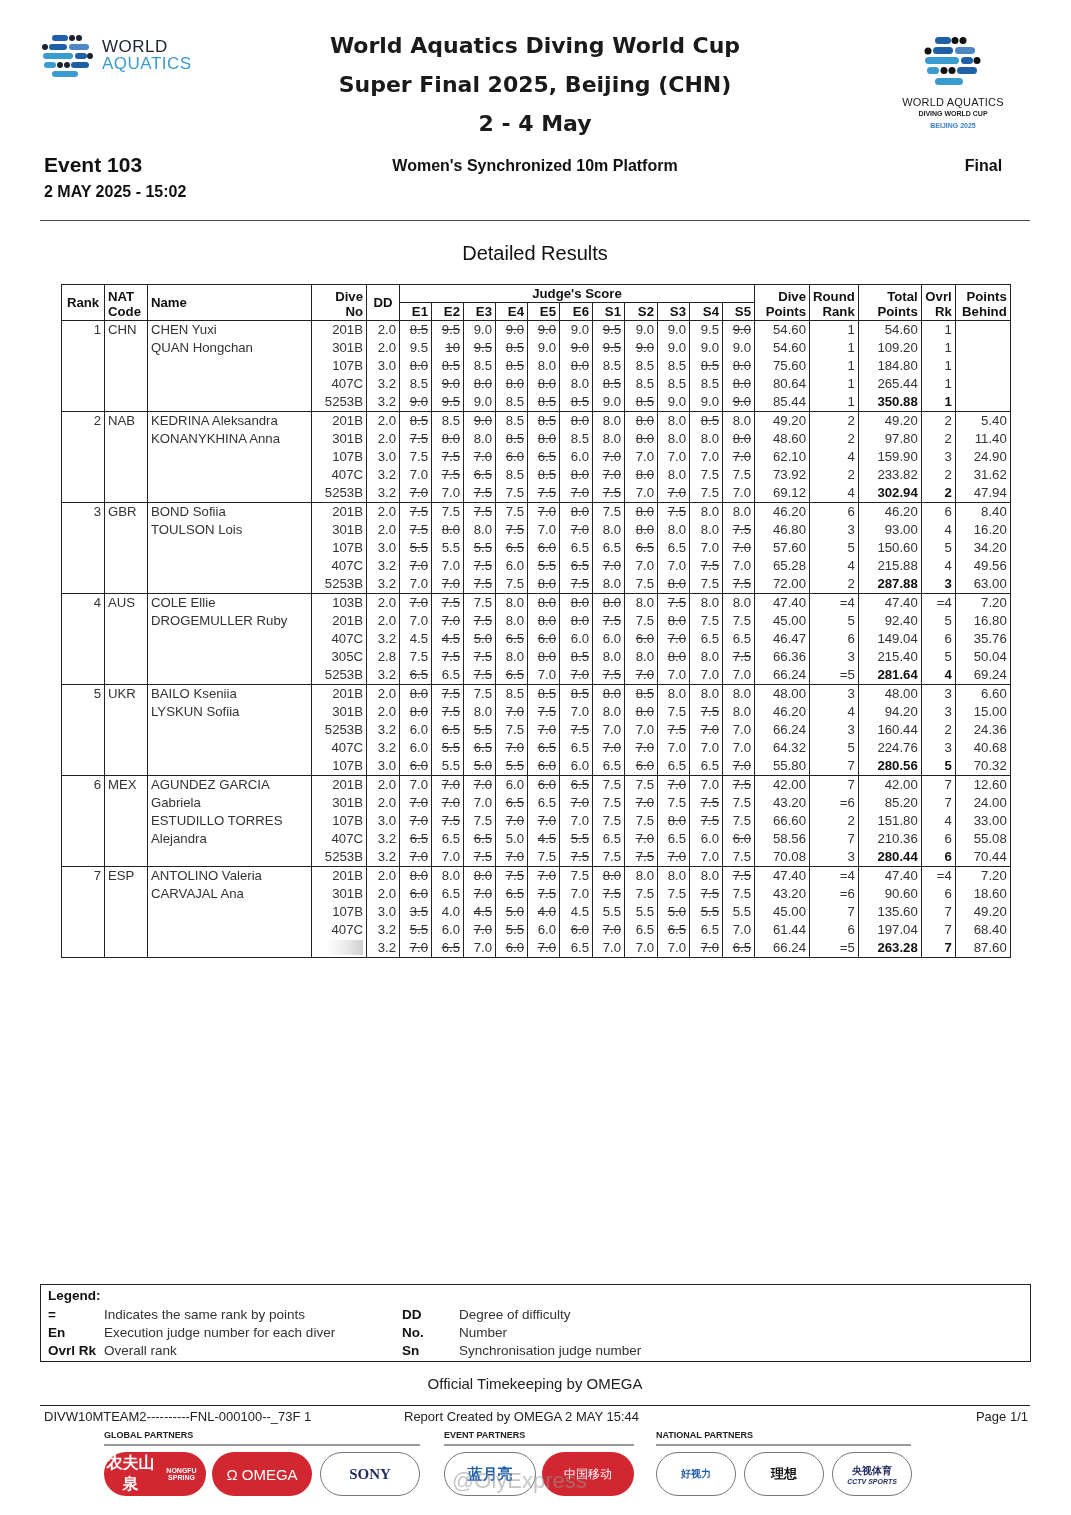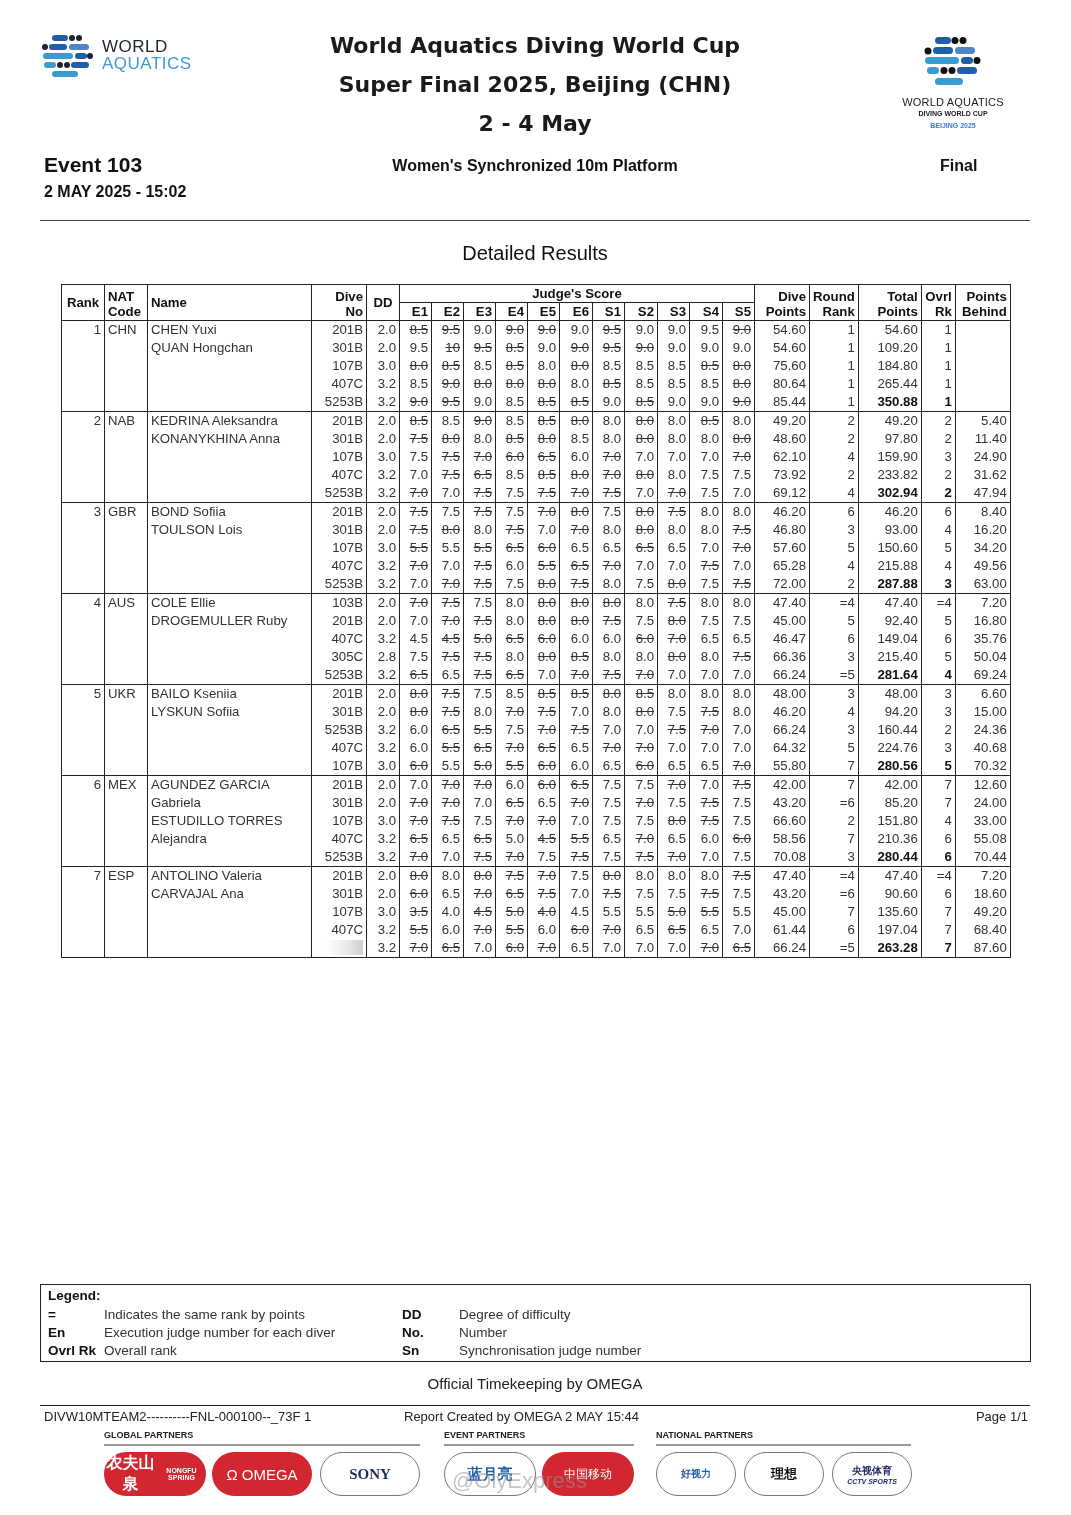--- a/index.html
+++ b/index.html
@@ -15,21 +15,21 @@
   .title { left: 300px; width: 470px; text-align: center; font-family: "DejaVu Sans", sans-serif; font-weight: bold; font-size: 22px; color: #1a1a1a; }
   .cup-logo { left: 888px; top: 36px; width: 130px; height: 100px; text-align: center; }
   .cup-logo .bars { margin: 0 auto; width: 60px; height: 52px; position: relative; }
   .cup-logo .t1 { font-size: 11px; color: #222; margin-top: 4px; letter-spacing: 0.2px; }
   .cup-logo .t2 { font-size: 7px; color: #222; font-weight: bold; margin-top: 2px; }
   .cup-logo .t3 { font-size: 7px; color: #3a7cc6; font-weight: bold; margin-top: 5px; }
 
   .event-no { left: 44px; top: 153px; font-size: 21px; font-weight: bold; }
   .event-date { left: 44px; top: 183px; font-size: 16px; font-weight: bold; }
   .event-name { left: 300px; width: 470px; top: 157px; text-align: center; font-size: 16px; font-weight: bold; }
-  .event-phase { left: 940px; width: 87px; top: 157px; text-align: left; font-size: 16px; font-weight: bold; }
+  .event-phase { left: 940px; width: 87px; top: 157px; text-align: center; font-size: 16px; font-weight: bold; }
   .hr { left: 40px; width: 990px; height: 1px; background: #444; }
 
   .section-title { left: 300px; width: 470px; top: 242px; text-align: center; font-size: 20px; }
 
   
   table.results { position: absolute; left: 61px; top: 284px; border-collapse: collapse; font-size: 13.2px; color: #333; }
   table.results th { font-weight: bold; color: #111; font-size: 13.2px; line-height: 15px; padding: 1px 3px; border: 1px solid #222; vertical-align: bottom; }
   table.results td { padding: 0 3px; height: 18px; line-height: 18px; white-space: nowrap; border-left: 1px solid #222; border-right: 1px solid #222; }
   table.results tr.grp-end td { border-bottom: 1px solid #222; }
   table.results tr.grp-start td { border-top: 1px solid #222; }

